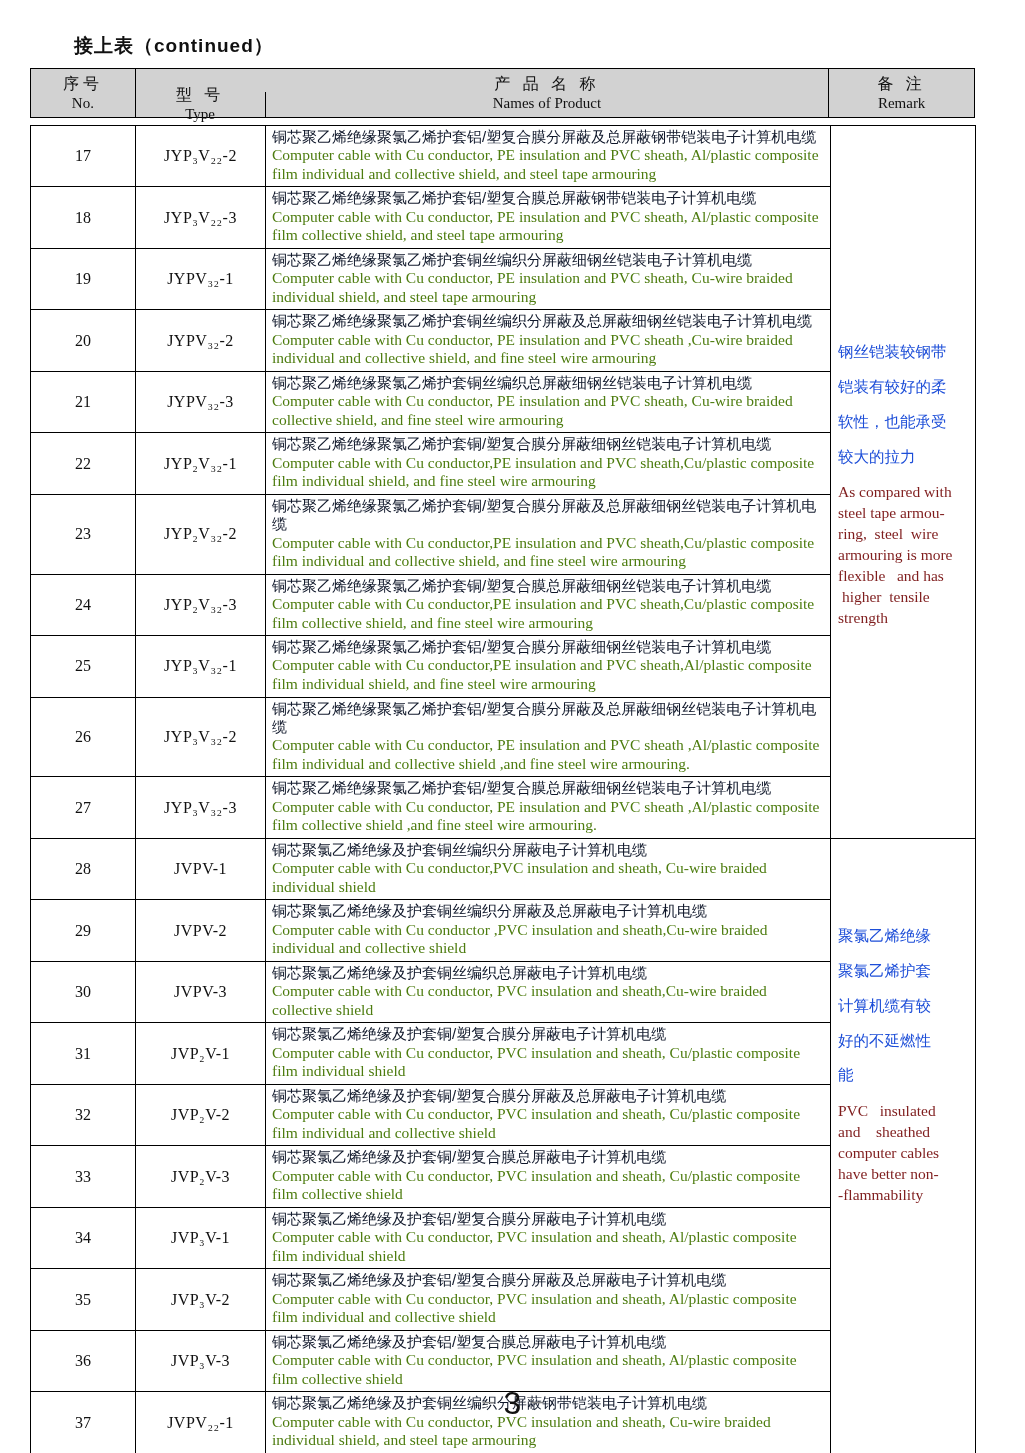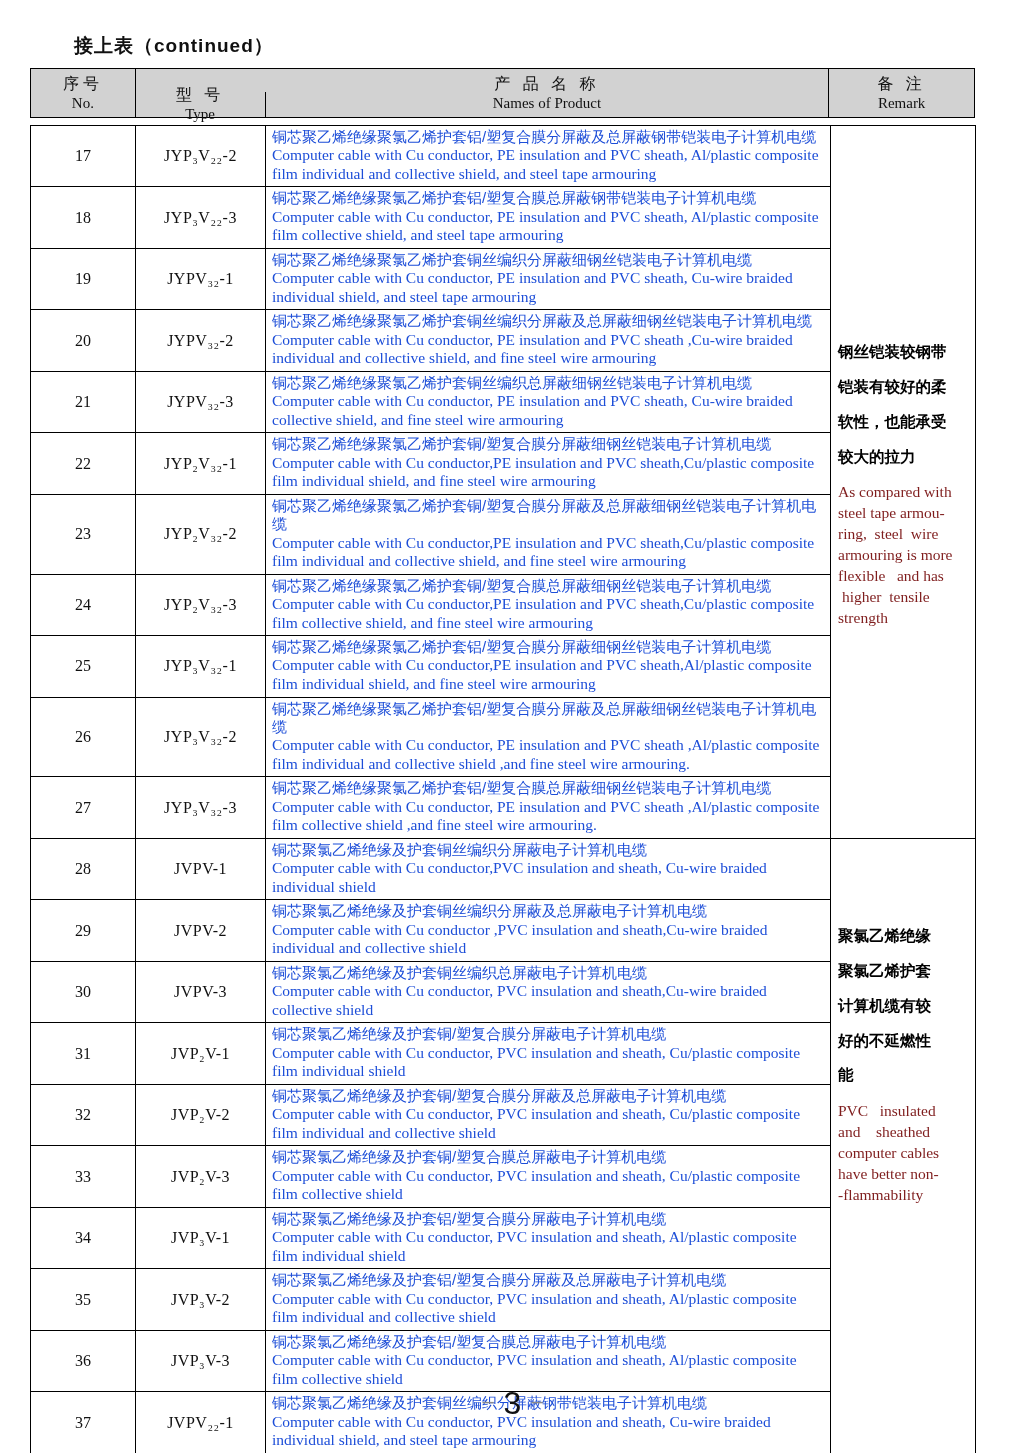--- a/index.html
+++ b/index.html
@@ -31,28 +31,28 @@
   
   table.body{
     border-collapse:collapse;width:945px;margin-top:7px;table-layout:fixed;
   }
   table.body td{border:1px solid #000;box-sizing:border-box;vertical-align:middle;}
   td.c-no{text-align:center;font-size:16px;}
   td.c-type{text-align:center;font-size:16px;letter-spacing:0.5px;}
   td.c-prod{padding:2px 6px 3px 6px;vertical-align:top;}
   .c-prod .cn{
     font-family:"Liberation Sans","DejaVu Sans",sans-serif;
-    font-size:15px;line-height:1.22;color:#1d4ed8;
-  }
-  .c-prod .en{font-size:15.5px;line-height:1.2;color:#1d4ed8;}
+    font-size:15px;line-height:1.22;color:#0f172a;
+  }
+  .c-prod .en{font-size:15.5px;line-height:1.2;color:#4d7c0f;}
   td.c-remark{padding:4px 7px;vertical-align:middle;}
   td.c-remark.r2{vertical-align:top;padding-top:80px;}
   .c-remark .rcn{
     font-family:"Liberation Sans","DejaVu Sans",sans-serif;
-    font-size:15.5px;line-height:2.25;white-space:pre-wrap;color:#000000;font-weight:bold;
+    font-size:15.5px;line-height:2.25;white-space:pre-wrap;color:#1d4ed8;
   }
   .c-remark .ren{
     margin-top:8px;font-size:15.5px;line-height:1.35;white-space:pre-wrap;color:#7f1d1d;
   }
   .page-number{
     position:absolute;left:0;top:1385px;width:100%;text-align:center;
     font-family:"Liberation Sans","DejaVu Sans",sans-serif;
   }
   .page-number .dash{font-size:20px;color:#8a8a8a;vertical-align:6px;padding:0 10px;}
   .page-number .num{font-size:32px;color:#111;}

